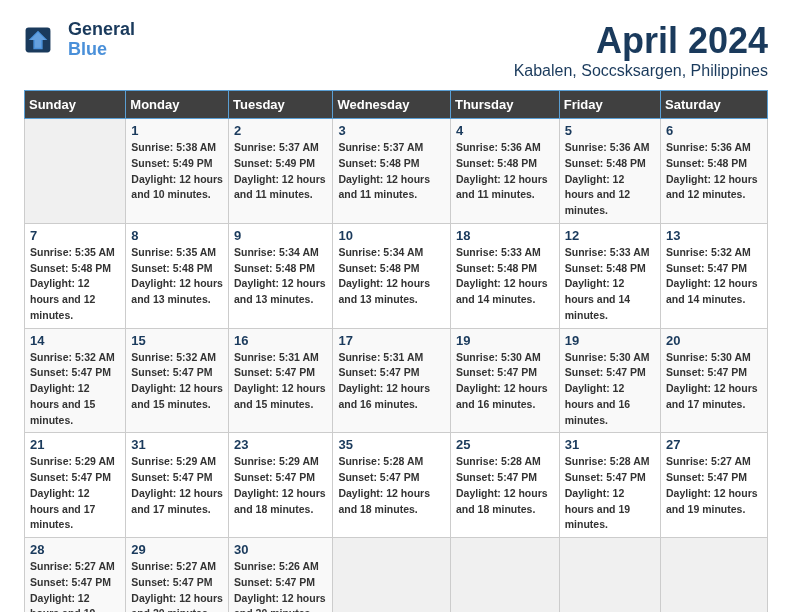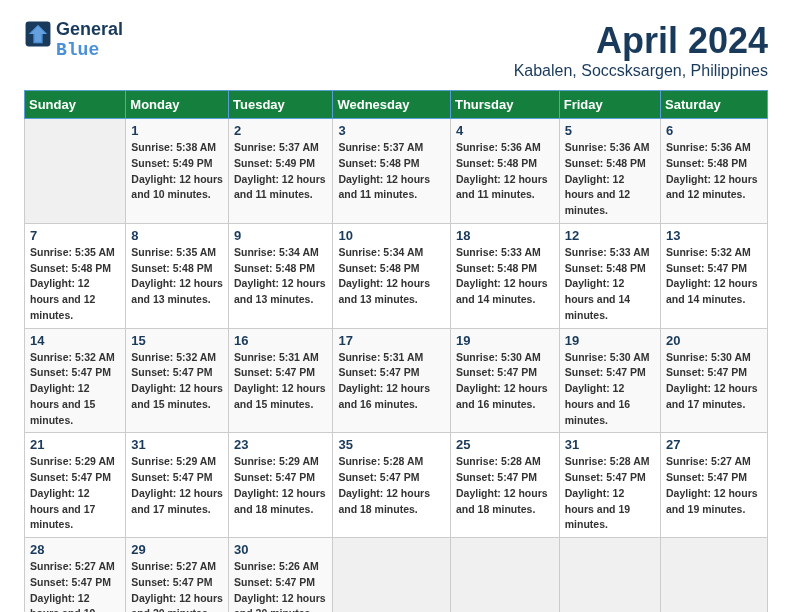--- a/index.html
+++ b/index.html
@@ -11,31 +11,31 @@
       padding: 20px 24px;
     }
     .header-area {
       display: flex;
       justify-content: space-between;
       align-items: flex-start;
       margin-bottom: 10px;
     }
     .logo {
       display: flex;
-      gap: 4px;
+      align-items: center;
+      gap: 16px;
     }
     .logo-text {
       font-size: 18px;
       font-weight: bold;
       color: #1a3a5c;
       line-height: 1.1;
     }
     .logo-text span {
       color: #4a90d9;
-      font-family: Liberation Mono, monospace;
     }
     .logo-icon {
       width: 28px;
       height: 28px;
     }
     .title-area {
       text-align: right;
     }
     .month-title {
       font-size: 36px;
@@ -46,21 +46,21 @@
       font-size: 16px;
       color: #1a3a5c;
       margin-left: 20px;
     }
     table {
       width: 100%;
       border-collapse: collapse;
       font-size: 11px;
     }
     thead tr th {
-      background-color: #15803d;
+      background-color: #404040;
       color: #fff;
       padding: 6px 4px;
       text-align: left;
       font-size: 13px;
       font-weight: bold;
       border: 1px solid #5a9fd4;
     }
     tbody tr td {
       border: 1px solid #ccc;
       padding: 4px 5px;

